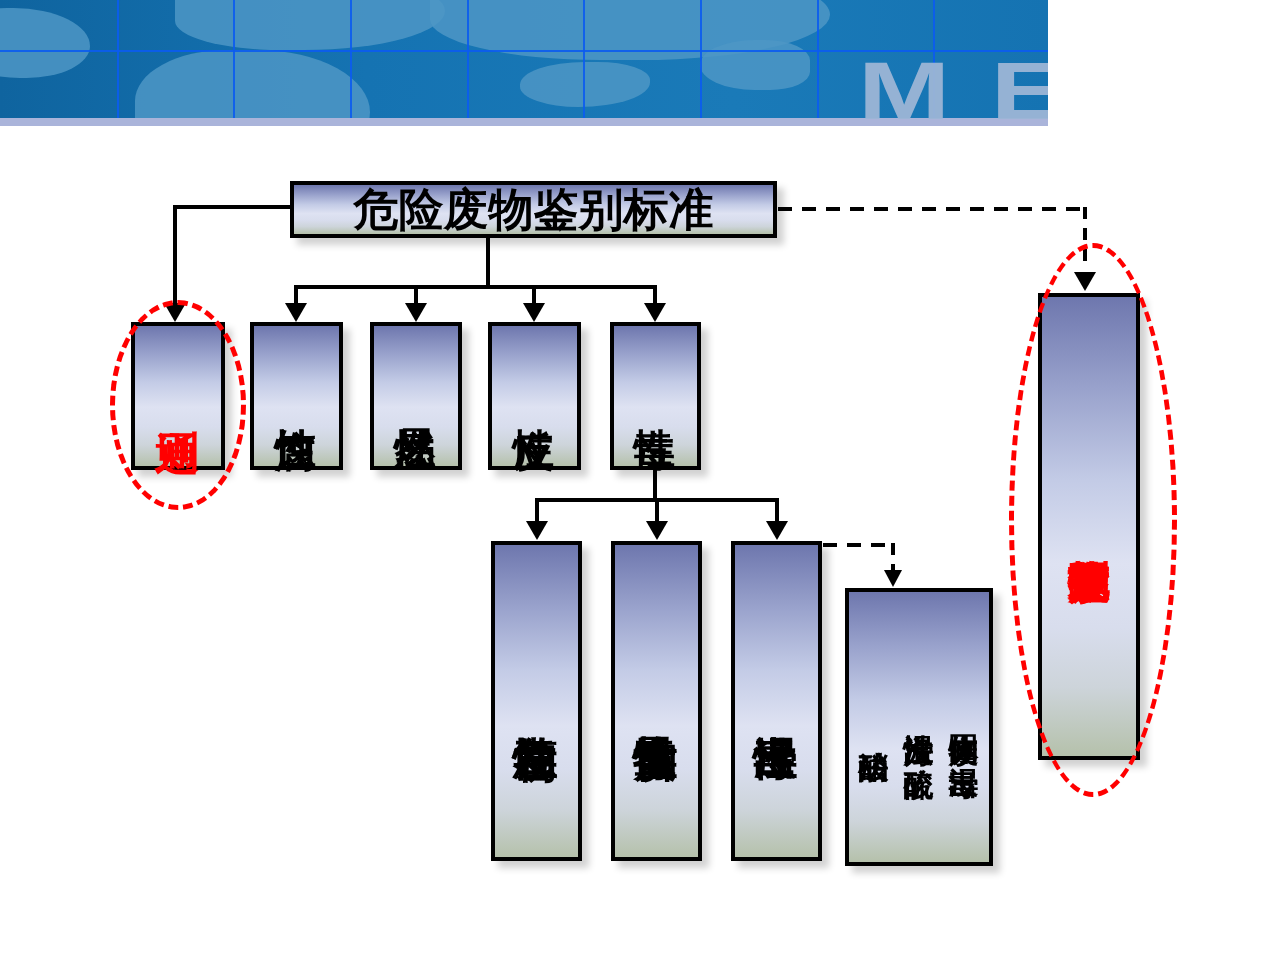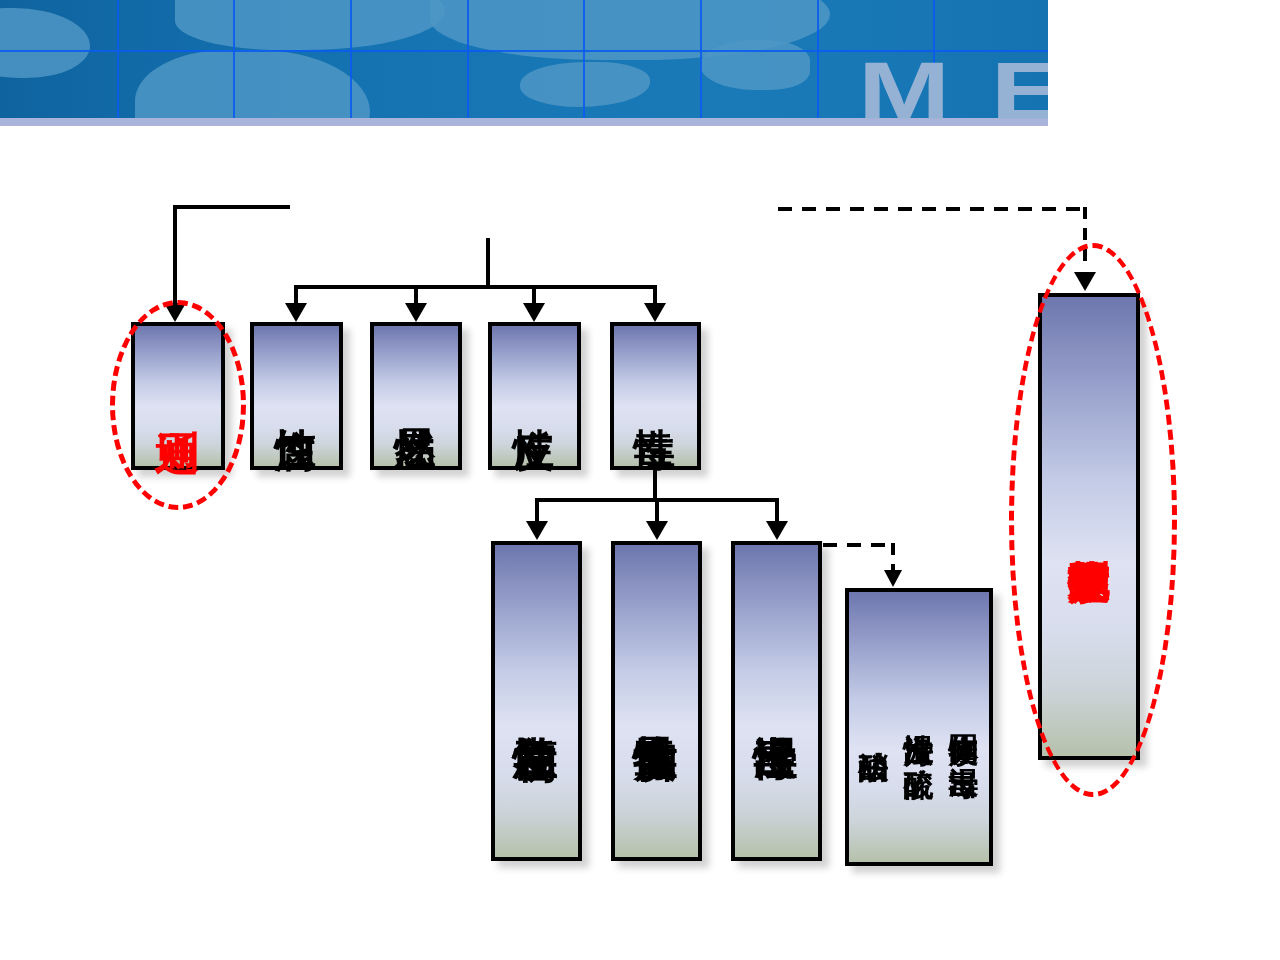--- a/index.html
+++ b/index.html
@@ -114,20 +114,23 @@
   <div class="arr" style="left:526px;top:521px;"></div>
   <div class="line" style="left:655px;top:498px;width:4px;height:24px;"></div>
   <div class="arr" style="left:646px;top:521px;"></div>
   <div class="line" style="left:775px;top:498px;width:4px;height:24px;"></div>
   <div class="arr" style="left:766px;top:521px;"></div>
 
   <div class="dash-h" style="left:823px;top:543px;width:72px;"></div>
   <div class="dash-v" style="left:891px;top:543px;height:27px;"></div>
   <div class="arr-s" style="left:884px;top:570px;"></div>
 
+  <div class="fbox" style="left:290px;top:181px;width:487px;height:57px;font-size:45px;">
+    <span>危险废物鉴别标准</span>
+  </div>
 
   <div class="fbox" style="left:131px;top:322px;width:94px;height:148px;font-size:44px;">
     <span class="vtext red">通则</span>
   </div>
 
   <div class="fbox" style="left:250px;top:322px;width:93px;height:148px;font-size:41px;">
     <span class="vtext">腐蚀性</span>
   </div>
 
   <div class="fbox" style="left:370px;top:322px;width:92px;height:148px;font-size:41px;">

